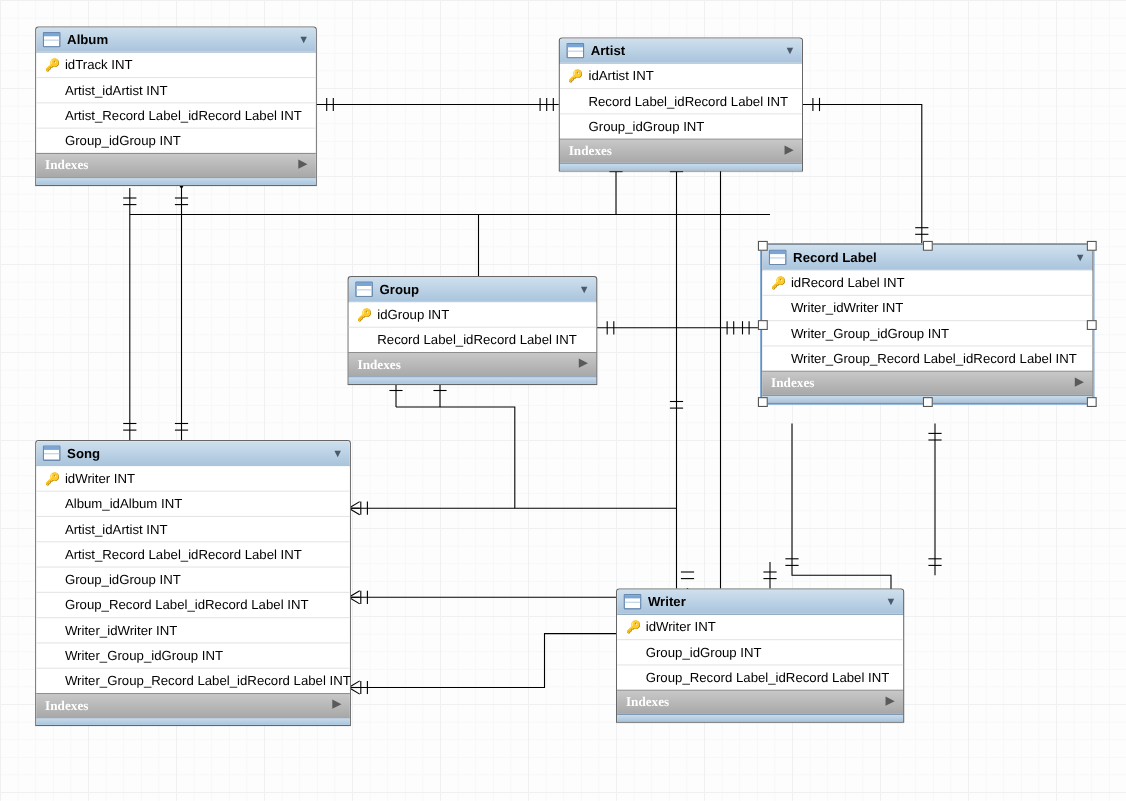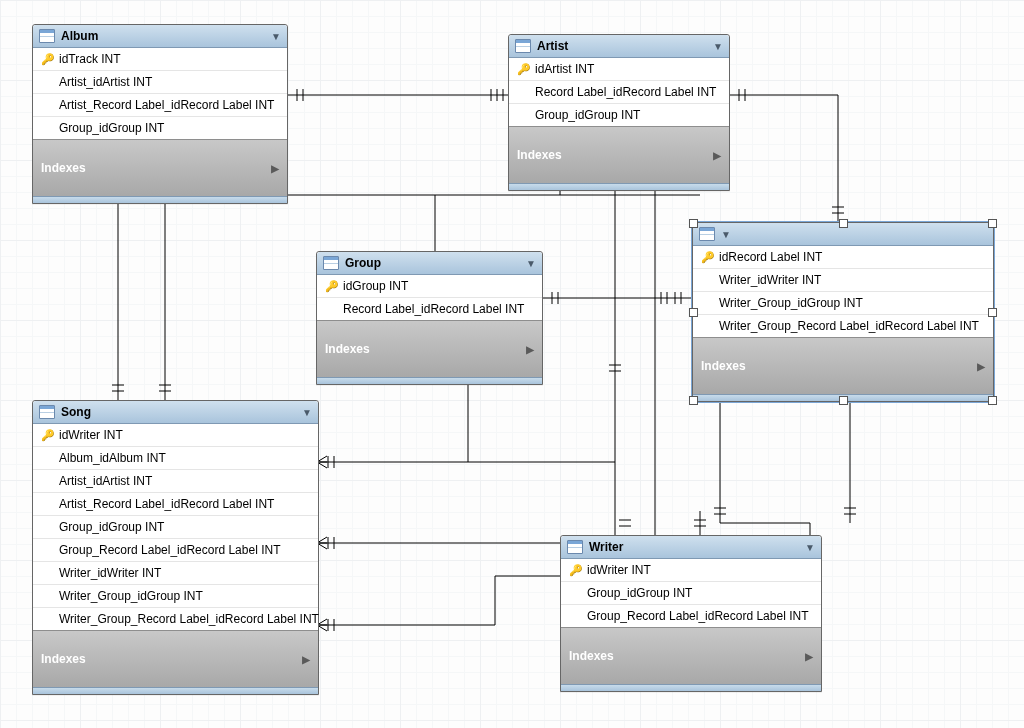--- a/index.html
+++ b/index.html
@@ -20,22 +20,22 @@
   .entity.selected{outline:1px solid #7aa6d6;}
   .entity .hdr{display:flex;align-items:center;gap:6px;padding:4px 6px;font-weight:bold;
     background:linear-gradient(#cfe0ee,#a9c4dc);border-bottom:1px solid #7f99b3;border-radius:3px 3px 0 0;}
   .entity .hdr .table-icon{width:14px;height:12px;flex:0 0 14px;}
   .entity .hdr .title{flex:1;}
   .entity .hdr .arrow{color:#4a5a6a;font-size:10px;}
   .entity .body{background:#fff;}
   .entity .row{display:flex;align-items:center;gap:6px;padding:4px 8px;border-bottom:1px solid #e5e5e5;white-space:nowrap;}
   .entity .row:last-child{border-bottom:none;}
   .entity .row .pk{width:12px;flex:0 0 12px;text-align:center;color:#d7a900;font-size:11px;}
-  .entity .footer{display:flex;align-items:center;justify-content:space-between;padding:21px 8px;color:#fff;font-weight:bold;
-    background:linear-gradient(#c8c8c8,#a8a8a8);border-top:1px solid #8e8e8e;}
+  .entity .footer{display:flex;align-items:flex-start;justify-content:space-between;padding:3px 8px;color:#fff;font-weight:bold;
+    background:linear-gradient(#c8c8c8,#a8a8a8);border-top:1px solid #8e8e8e;font-family:Liberation Serif, serif;}
   .entity .footer .arrow{color:#5a5a5a;font-size:10px;}
   .entity .strip{height:6px;background:linear-gradient(#c7dbeb,#a9c4dc);border-top:1px solid #7f99b3;}
   
   .table-icon{display:inline-block;background:
     linear-gradient(#fff,#fff) padding-box,
     #7aa6d6;
     border:1px solid #6b89ad;border-radius:1px;position:relative;}
   .table-icon::before{content:"";position:absolute;left:0;right:0;top:0;height:3px;background:#7aa6d6;}
   .table-icon::after{content:"";position:absolute;left:0;right:0;top:6px;height:1px;background:#b9cfe3;}
   
@@ -233,20 +233,21 @@
   <div class="footer">
         <span>Indexes</span>
         <span class="arrow">▶</span>
       </div>
   <div class="strip"></div>
 </div>
 
 <div class="entity selected" style="left:692px;top:222px;width:300px">
   <div class="hdr">
     <span class="table-icon"></span>
+    <span class="title">Record Label</span>
     <span class="arrow">▼</span>
   </div>
   <div class="body">
     <div class="row">
           <span class="pk">🔑</span>
           <span>idRecord Label INT</span>
         </div>
     <div class="row">
           <span class="pk"></span>
           <span>Writer_idWriter INT</span>

